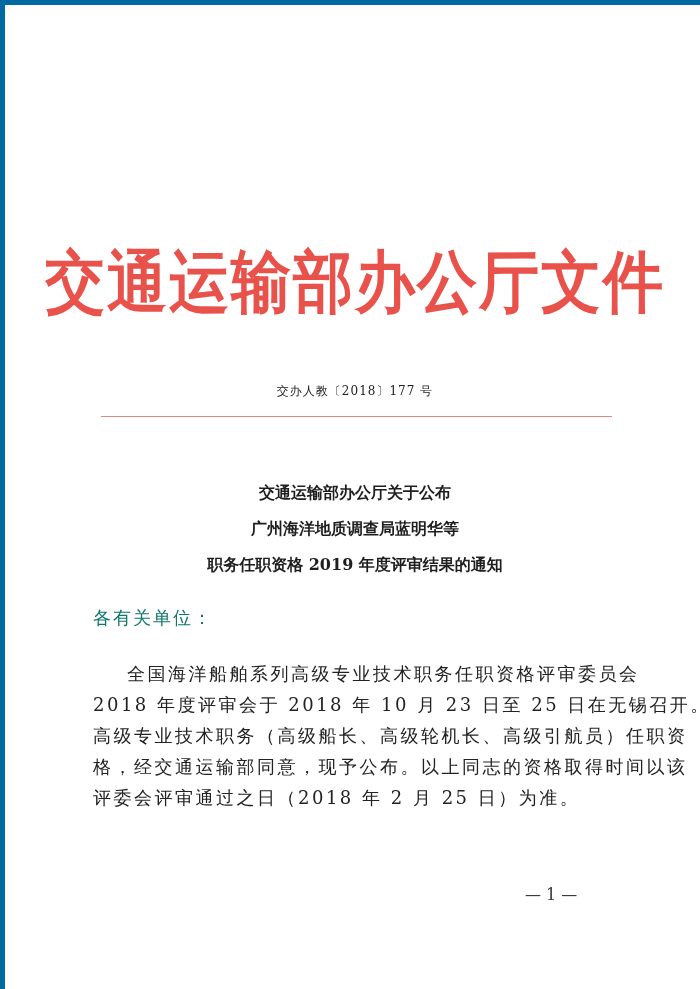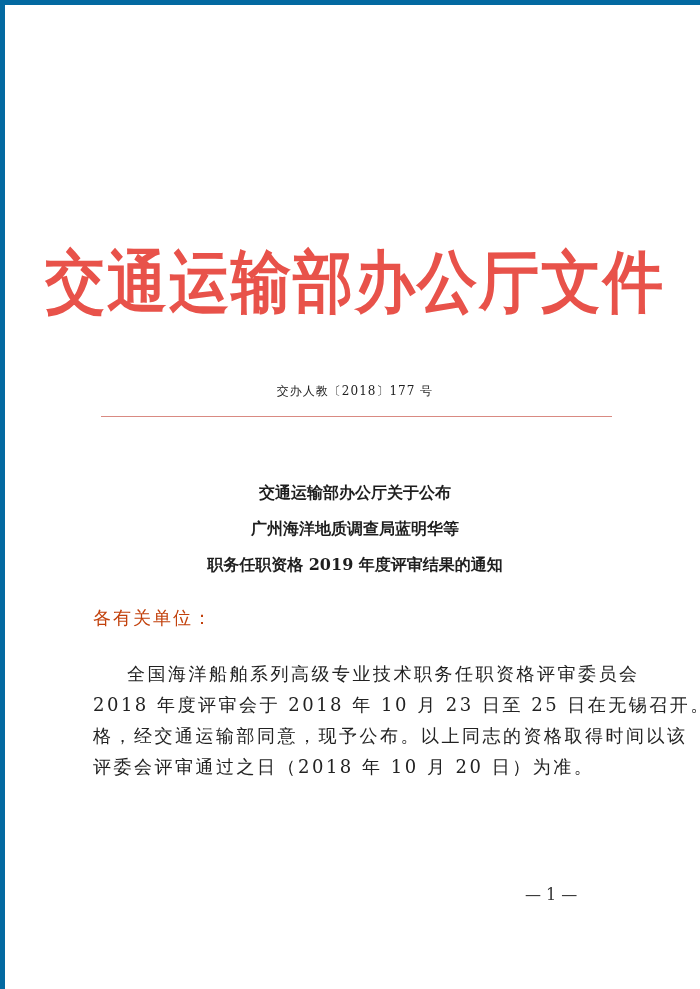--- a/index.html
+++ b/index.html
@@ -67,21 +67,21 @@
       color: #1e1e1e;
       line-height: 36px;
     }
     .title .line { display: block; }
     .salutation {
       position: absolute;
       left: 88px;
       top: 601px;
       font-family: "DejaVu Serif", "Liberation Serif", serif;
       font-size: 18px;
-      color: #c2410c;
+      color: #0f766e;
       letter-spacing: 2px;
     }
     .body-para {
       position: absolute;
       left: 88px;
       top: 636px;
       width: 530px;
       font-family: "DejaVu Serif", "Liberation Serif", serif;
       font-size: 18px;
       color: #222222;
@@ -116,19 +116,20 @@
     <span class="line">交通运输部办公厅关于公布</span>
     <span class="line">广州海洋地质调查局蓝明华等</span>
     <span class="line">职务任职资格 2019 年度评审结果的通知</span>
   </div>
 
   <div class="salutation">各有关单位：</div>
 
   <div class="body-para">
     <span class="ln first">全国海洋船舶系列高级专业技术职务任职资格评审委员会</span>
     <span class="ln">2018 年度评审会于 2018 年 10 月 23 日至 25 日在无锡召开。经评</span>
+    <span class="ln">高级专业技术职务（高级船长、高级轮机长、高级引航员）任职资</span>
     <span class="ln">格，经交通运输部同意，现予公布。以上同志的资格取得时间以该</span>
-    <span class="ln">评委会评审通过之日（2018 年 10 月 20 日）为准。</span>
+    <span class="ln">评委会评审通过之日（2018 年 2 月 25 日）为准。</span>
   </div>
 
   <div class="page-number">— 1 —</div>
 
 </div>
 
 </body></html>

